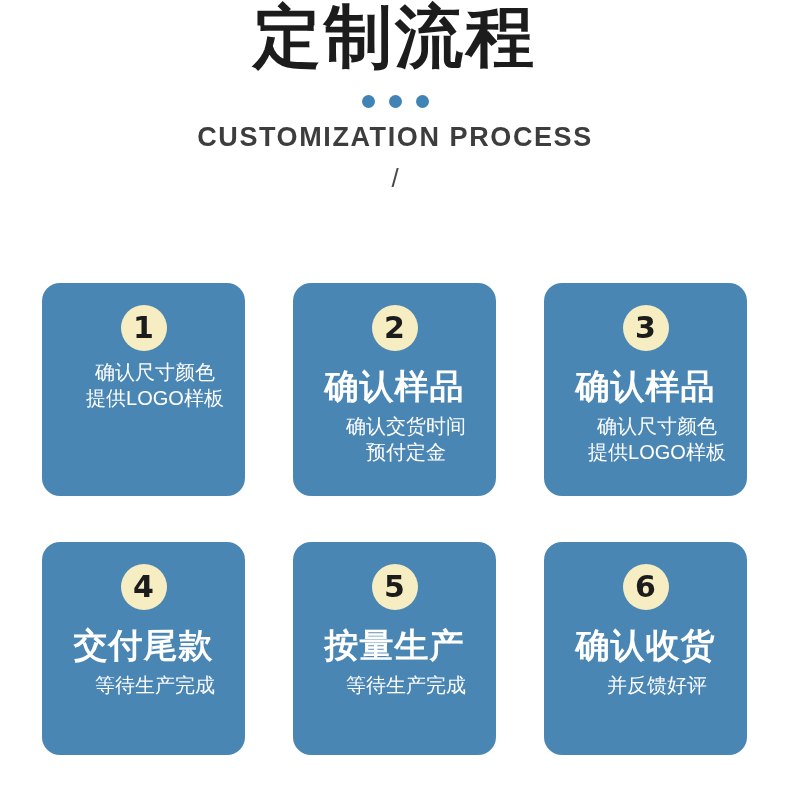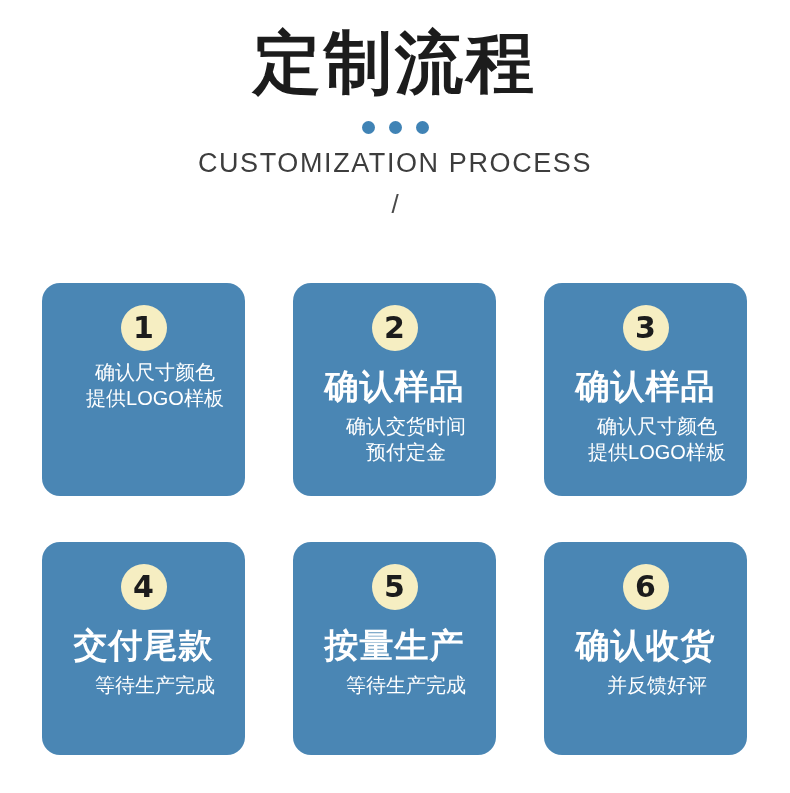--- a/index.html
+++ b/index.html
@@ -12,21 +12,20 @@
     height: 793px;
     font-family: "Liberation Sans", "DejaVu Sans", sans-serif;
     overflow: hidden;
     position: relative;
   }
 
   
   .header {
     width: 100%;
     text-align: center;
-    padding-top: 26px;
     box-sizing: border-box;
   }
   .main-title {
     font-size: 68px;
     font-weight: 700;
     color: #1c1c1c;
     letter-spacing: 3px;
     line-height: 1.08;
     margin: 0;
     font-family: "DejaVu Sans", "Liberation Sans", sans-serif;
@@ -42,21 +41,21 @@
     width: 13px;
     height: 13px;
     border-radius: 50%;
     background: #4083b5;
   }
   .subtitle {
     font-size: 27px;
     color: #3d3d3d;
     letter-spacing: 1.6px;
     margin-top: 16px;
-    font-weight: 400;
+    font-weight: 700;
     line-height: 1;
   }
   .slash {
     font-size: 26px;
     color: #4a4a4a;
     margin-top: 14px;
     line-height: 1;
     font-weight: 300;
   }
 

